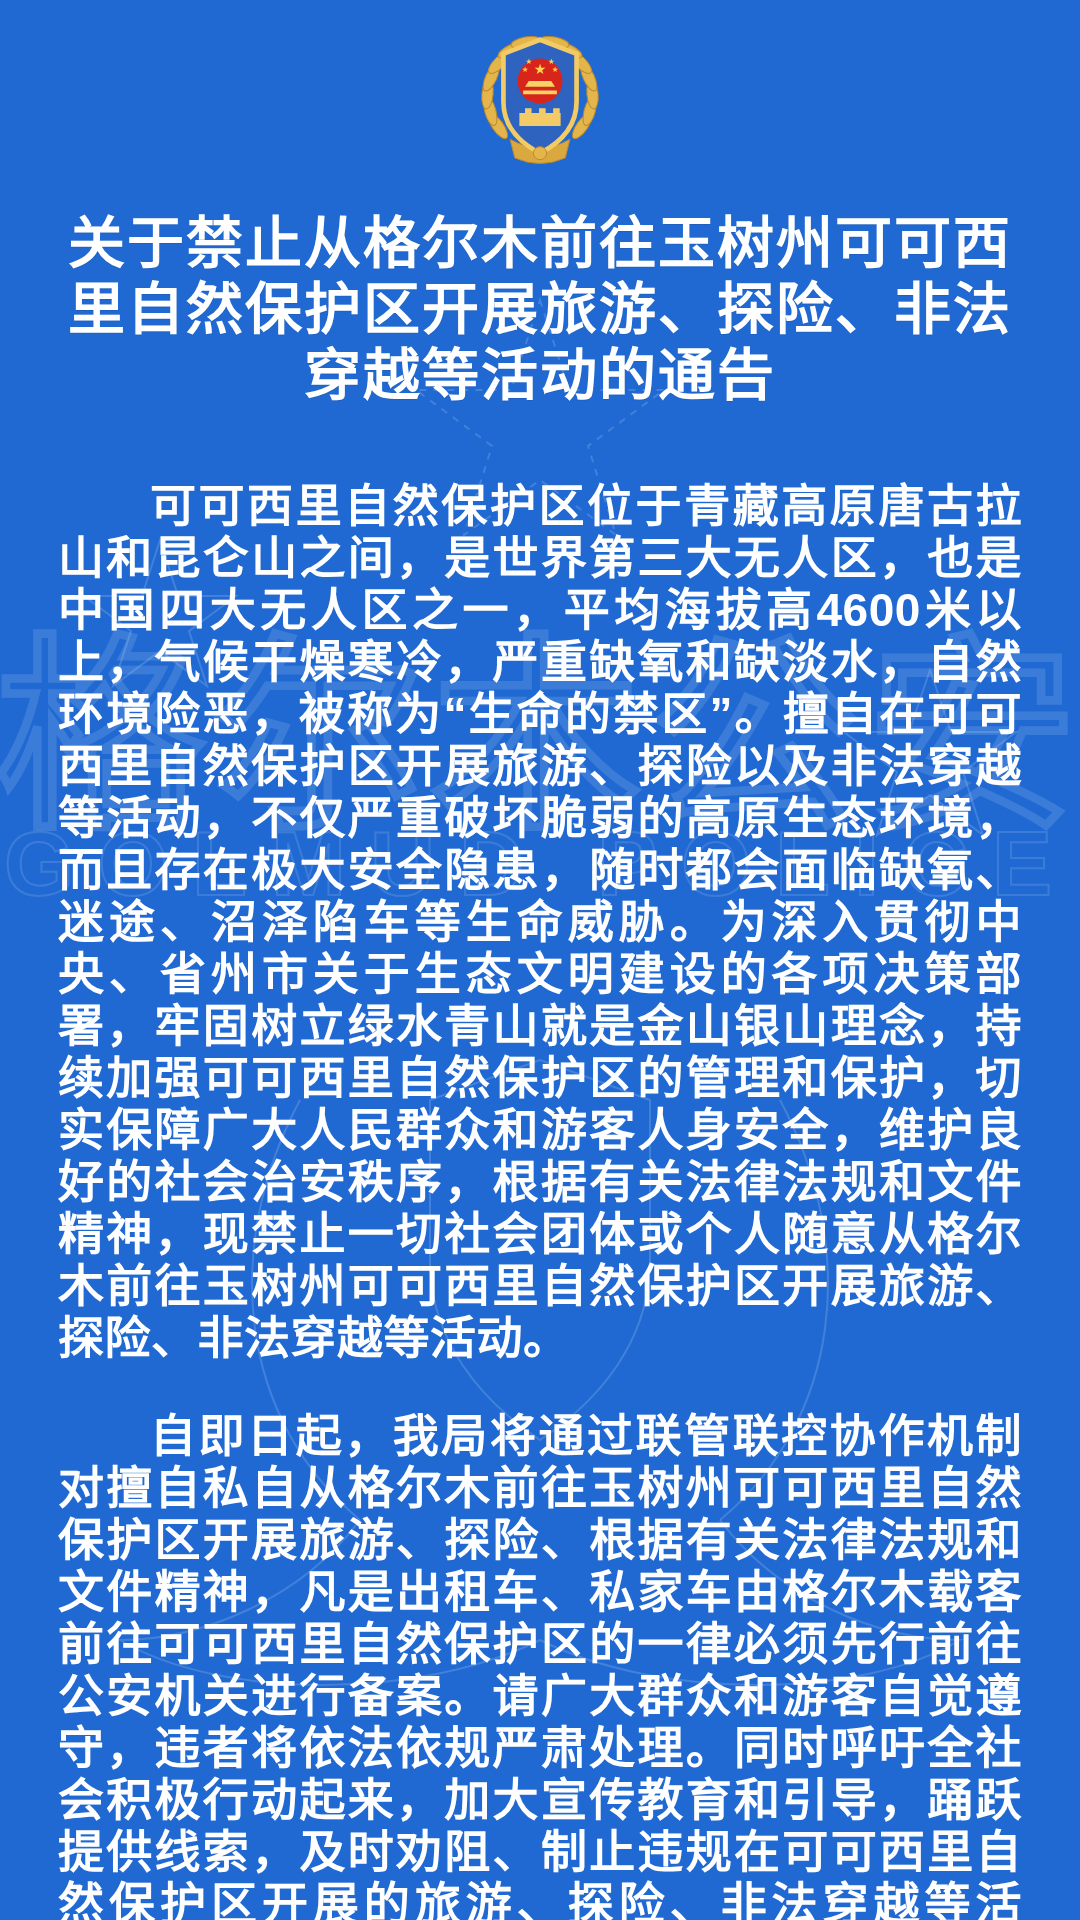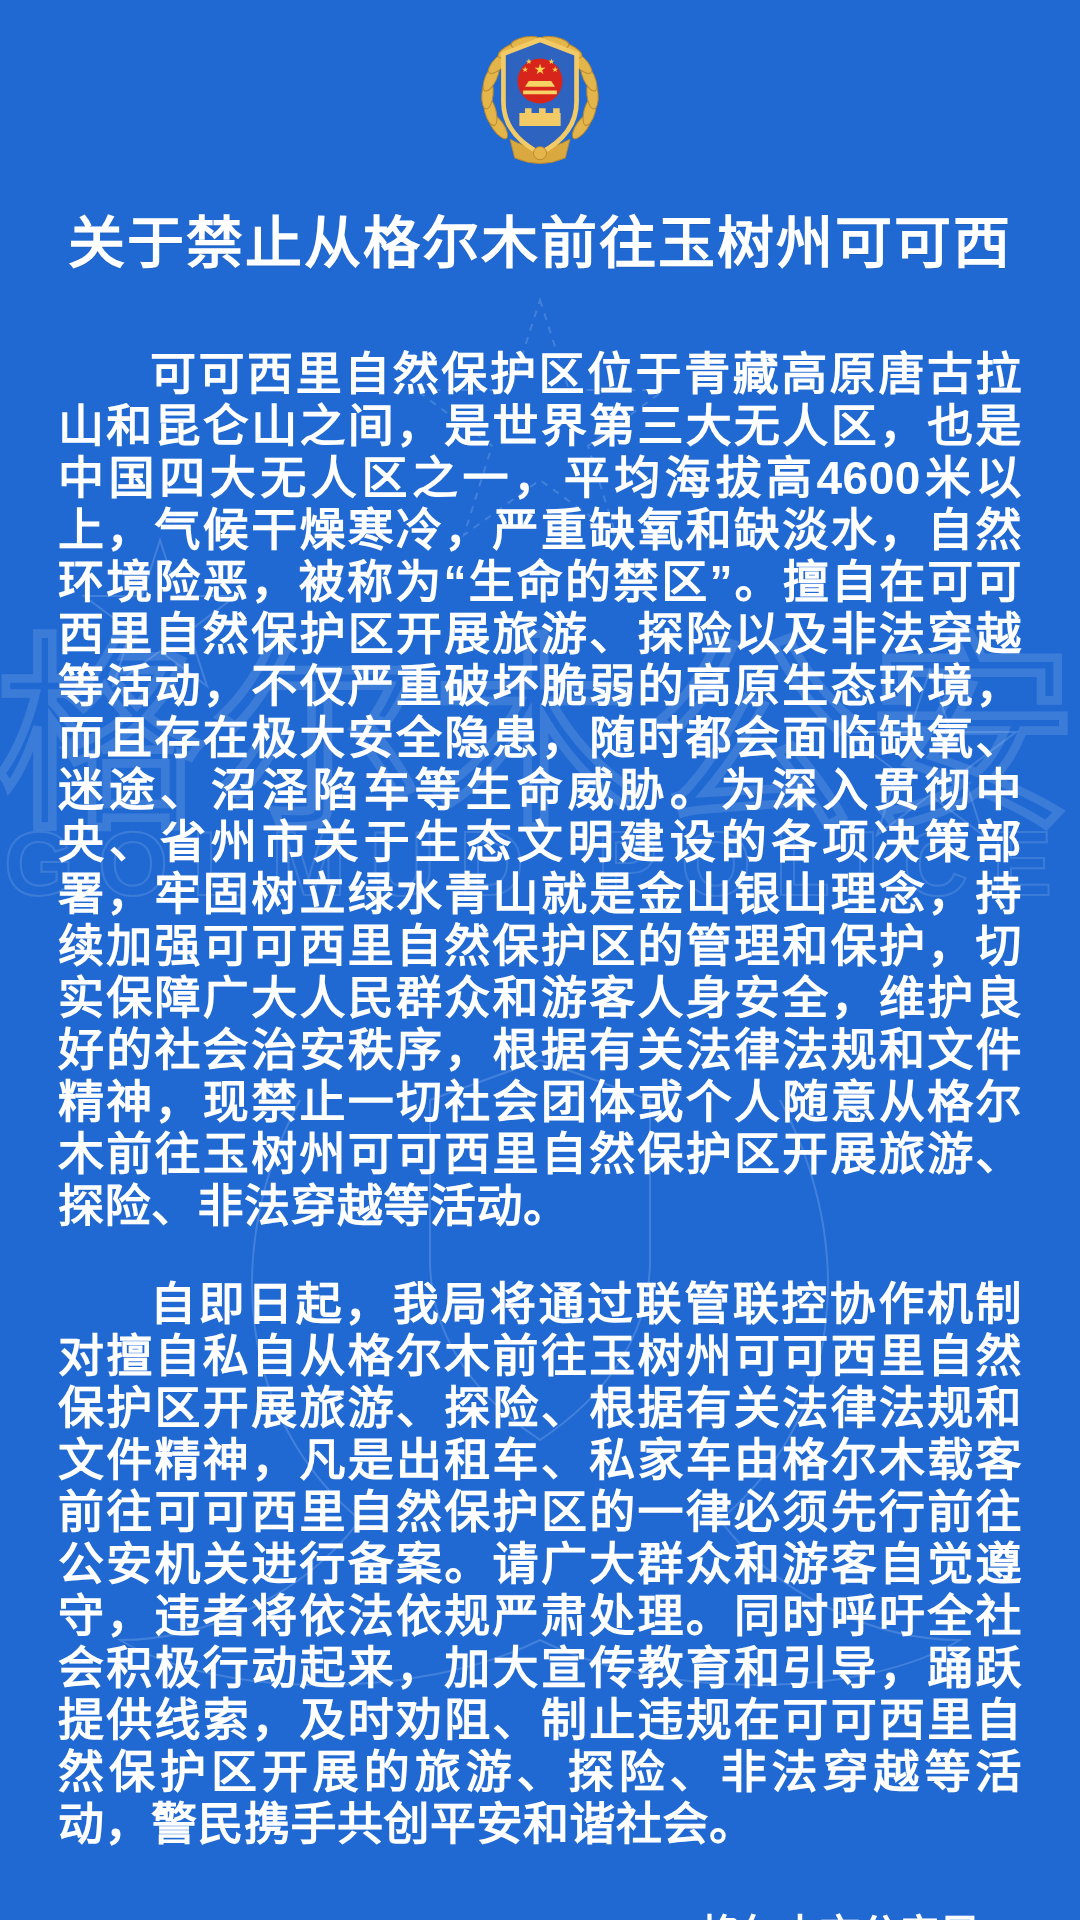--- a/index.html
+++ b/index.html
@@ -117,20 +117,22 @@
       <path d="M64,70 h32 l-4,-6 h-24 Z" fill="#f7d264"></path>
       <path d="M62,74 h36 v4 h-36 Z" fill="#f7d264"></path>
 
       <path d="M58,98 h6 v-5 h7 v5 h8 v-5 h7 v5 h8 v-5 h7 v5 h1 v14 h-44 Z" fill="#f2cb66"></path>
 
       <circle cx="80" cy="141" r="7" fill="#e3b54a" stroke="#b8872e" stroke-width="1"></circle>
     </svg>
 
     <h1 class="title">
       <div>关于禁止从格尔木前往玉树州可可西</div>
+      <div>里自然保护区开展旅游、探险、非法</div>
+      <div>穿越等活动的通告</div>
     </h1>
 
     <div class="body-text">
       <p class="para-1">可可西里自然保护区位于青藏高原唐古拉山和昆仑山之间，是世界第三大无人区，也是中国四大无人区之一，平均海拔高4600米以上，气候干燥寒冷，严重缺氧和缺淡水，自然环境险恶，被称为“生命的禁区”。擅自在可可西里自然保护区开展旅游、探险以及非法穿越等活动，不仅严重破坏脆弱的高原生态环境，而且存在极大安全隐患，随时都会面临缺氧、迷途、沼泽陷车等生命威胁。为深入贯彻中央、省州市关于生态文明建设的各项决策部署，牢固树立绿水青山就是金山银山理念，持续加强可可西里自然保护区的管理和保护，切实保障广大人民群众和游客人身安全，维护良好的社会治安秩序，根据有关法律法规和文件精神，现禁止一切社会团体或个人随意从格尔木前往玉树州可可西里自然保护区开展旅游、探险、非法穿越等活动。</p>
       <p class="para-2">自即日起，我局将通过联管联控协作机制对擅自私自从格尔木前往玉树州可可西里自然保护区开展旅游、探险、根据有关法律法规和文件精神，凡是出租车、私家车由格尔木载客前往可可西里自然保护区的一律必须先行前往公安机关进行备案。请广大群众和游客自觉遵守，违者将依法依规严肃处理。同时呼吁全社会积极行动起来，加大宣传教育和引导，踊跃提供线索，及时劝阻、制止违规在可可西里自然保护区开展的旅游、探险、非法穿越等活动，警民携手共创平安和谐社会。</p>
     </div>
 
     <div class="signature">
       <div>格尔木市公安局</div>
       <div>2020年9月4日</div>

